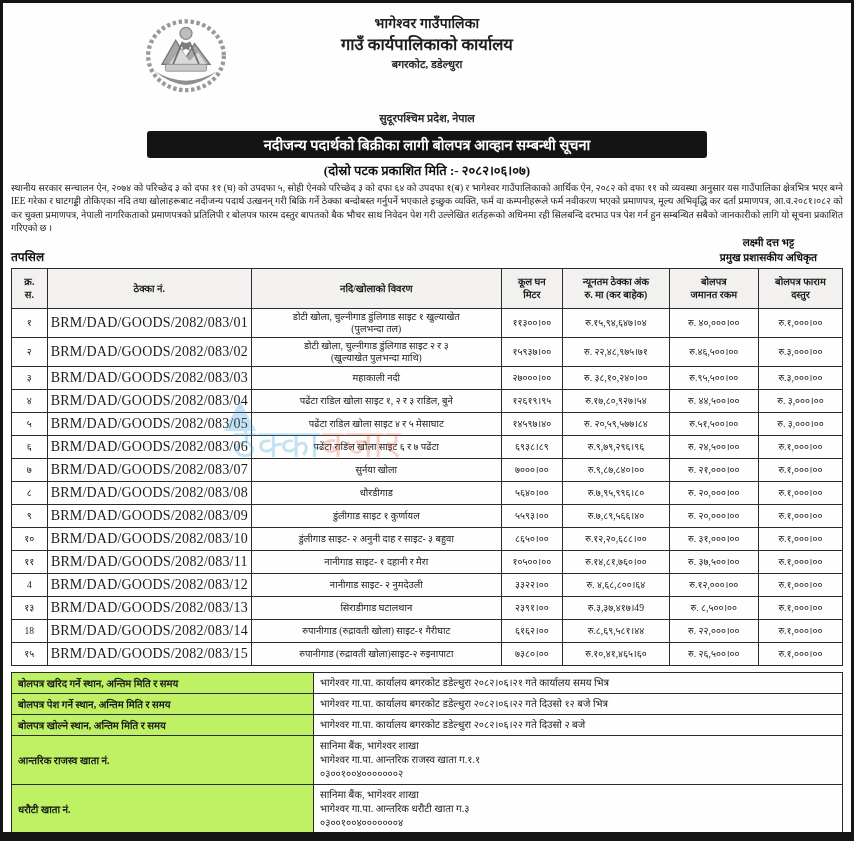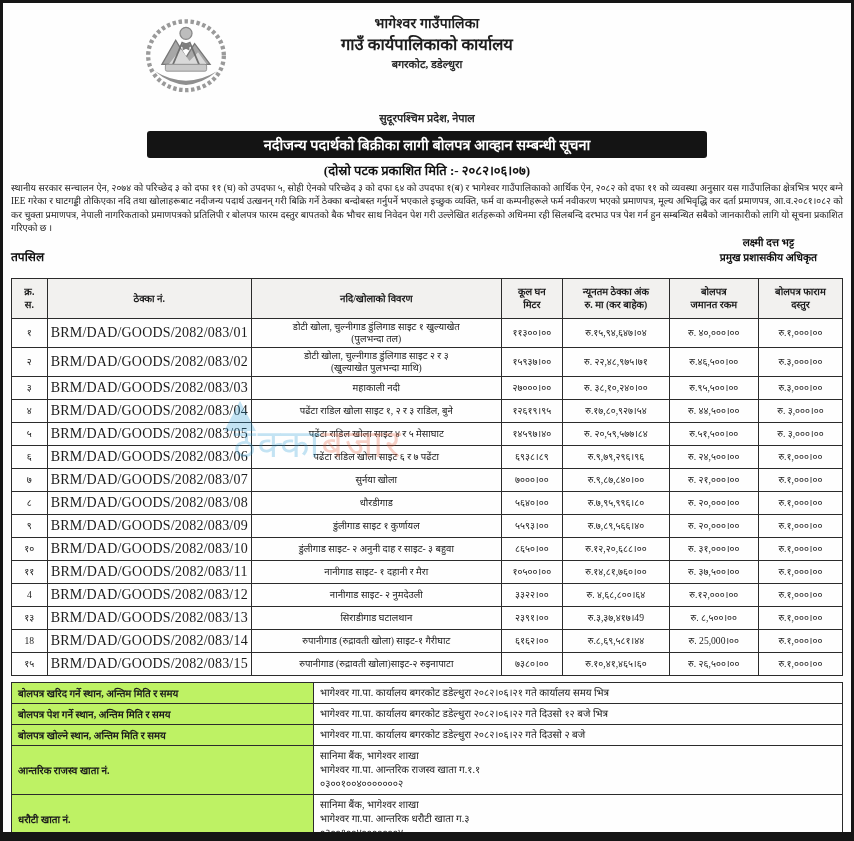--- a/index.html
+++ b/index.html
@@ -38,21 +38,21 @@
     font-size: 9.4px;
     line-height: 1.42;
     text-align: justify;
     color: #222;
   }
   .sig-row { display:flex; justify-content: space-between; align-items: flex-end; margin-top: 1px; }
   .tapasil { font-size: 12px; font-weight: bold; color:#111; }
   .sig-block { text-align: center; font-size: 10.5px; font-weight: bold; line-height: 1.35; color:#111; padding-right: 26px; }
   
   table { border-collapse: collapse; width: 100%; }
-  .main-table { margin-top: 13px; }
+  .main-table { margin-top: 3px; }
   .main-table th, .main-table td {
     border: 1.4px solid #2b2b2b;
     padding: 2px 3px;
     font-size: 9.6px;
     color: #1c1c1c;
     text-align: center;
     vertical-align: middle;
   }
   .main-table th {
     font-weight: bold;
@@ -280,21 +280,21 @@
           <td>रु.३,३७,४१७।49</td>
           <td>रु. ८,५००।००</td>
           <td>रु.१,०००।००</td>
         </tr>
         <tr>
           <td>18</td>
           <td class="latin">BRM/DAD/GOODS/2082/083/14</td>
           <td class="desc">रुपानीगाड (रुद्रावती खोला) साइट-१ गैरीघाट</td>
           <td>६१६२।००</td>
           <td>रु.८,६९,५८१।४४</td>
-          <td>रु. 25,000।००</td>
+          <td>रु. २२,०००।००</td>
           <td>रु.१,०००।००</td>
         </tr>
         <tr>
           <td>१५</td>
           <td class="latin">BRM/DAD/GOODS/2082/083/15</td>
           <td class="desc">रुपानीगाड (रुद्रावती खोला)साइट-२  रुइनापाटा</td>
           <td>७३८०।००</td>
           <td>रु.१०,४१,४६५।६०</td>
           <td>रु. २६,५००।००</td>
           <td>रु.१,०००।००</td>

